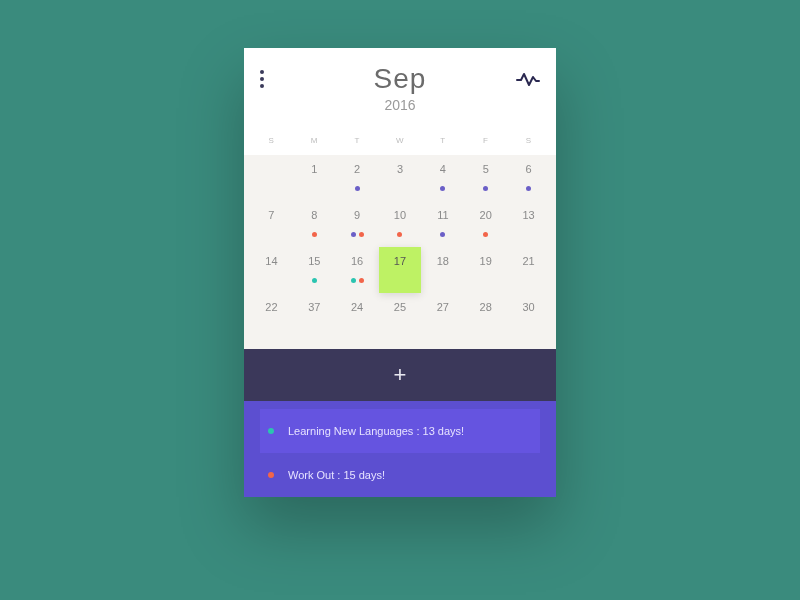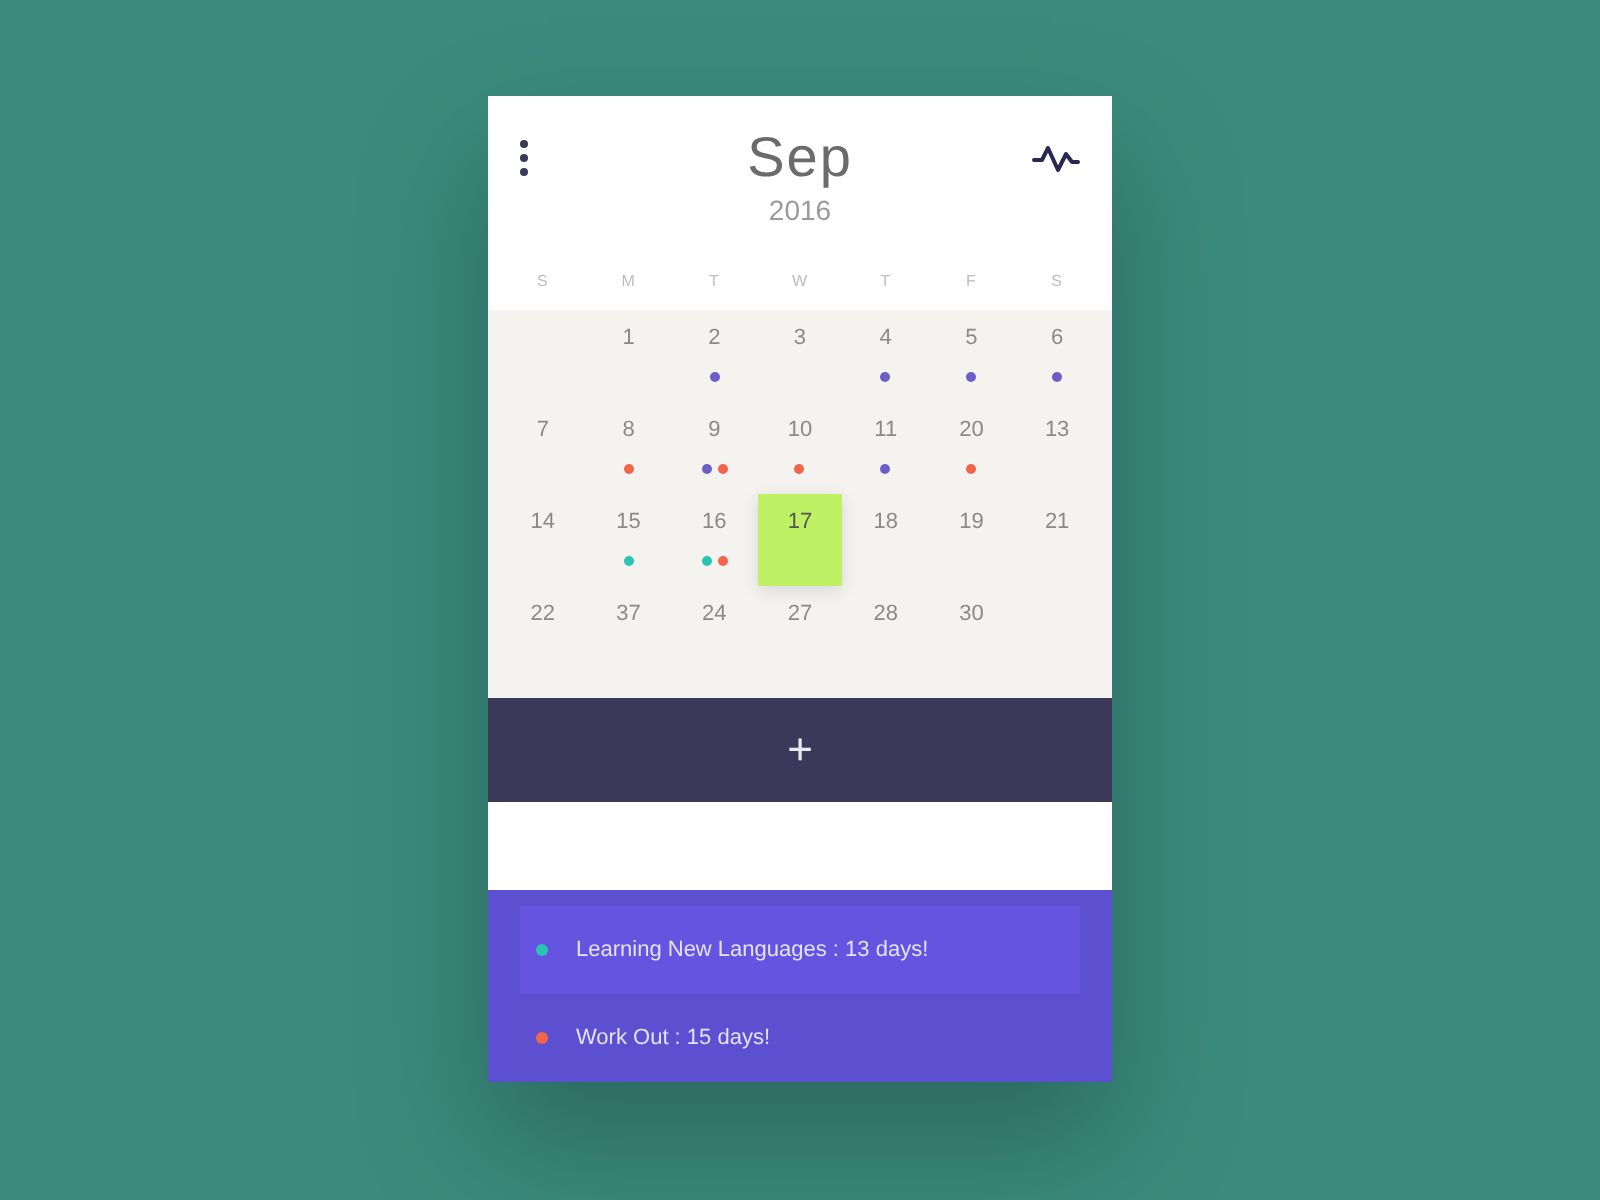--- a/index.html
+++ b/index.html
@@ -89,21 +89,20 @@
     background: #3b385a;
     display: flex;
     align-items: center;
     justify-content: center;
     cursor: pointer;
   }
   .add-bar .plus { color: #e8e8f0; font-size: 22px; font-weight: 200; }
   .events {
     background: #5c4fd0;
     padding: 8px 16px 0;
-    margin-top: 44px;
   }
   .event {
     display: flex;
     align-items: center;
     gap: 14px;
     padding: 16px 8px;
     color: #e6e2ff;
     font-size: 11px;
   }
   .event.highlight { background: #6554e0; }
@@ -183,20 +182,21 @@
           <span class="dot teal"></span>
           <span class="dot orange"></span>
         </div></div>
       <div class="cell selected"><span>17</span></div>
       <div class="cell"><span>18</span></div>
       <div class="cell"><span>19</span></div>
       <div class="cell"><span>21</span></div>
       <div class="cell"><span>22</span></div>
       <div class="cell"><span>37</span></div>
       <div class="cell"><span>24</span></div>
+      <div class="cell"><span>25</span></div>
       <div class="cell"><span>27</span></div>
       <div class="cell"><span>28</span></div>
       <div class="cell"><span>30</span></div>
     </div>
 
   <div class="add-bar">
     <span class="plus">+</span>
   </div>
 
   <div class="events" id="events">

